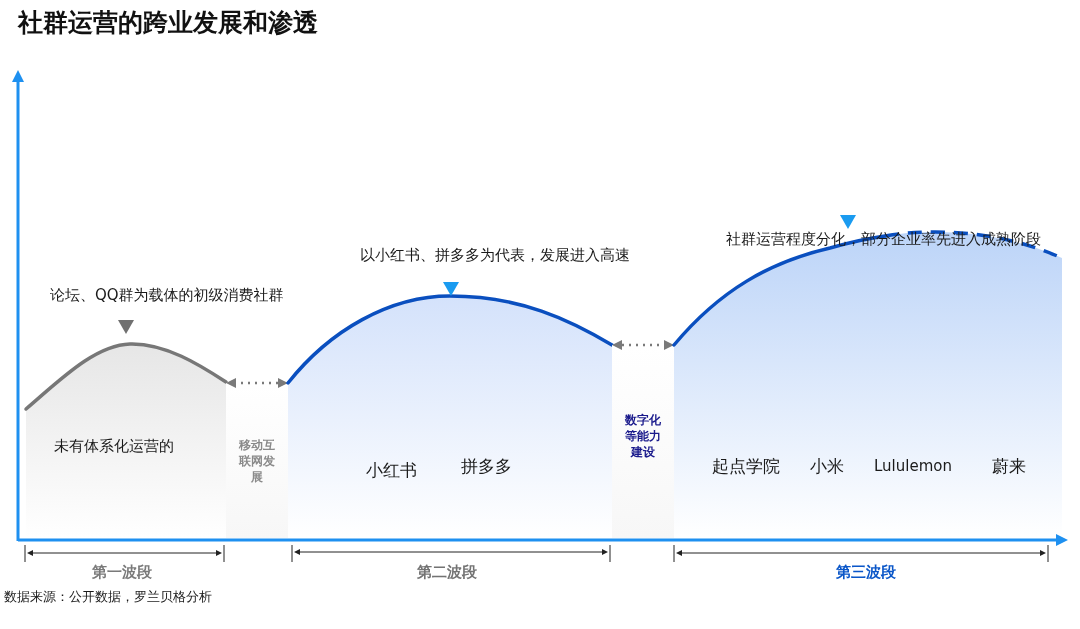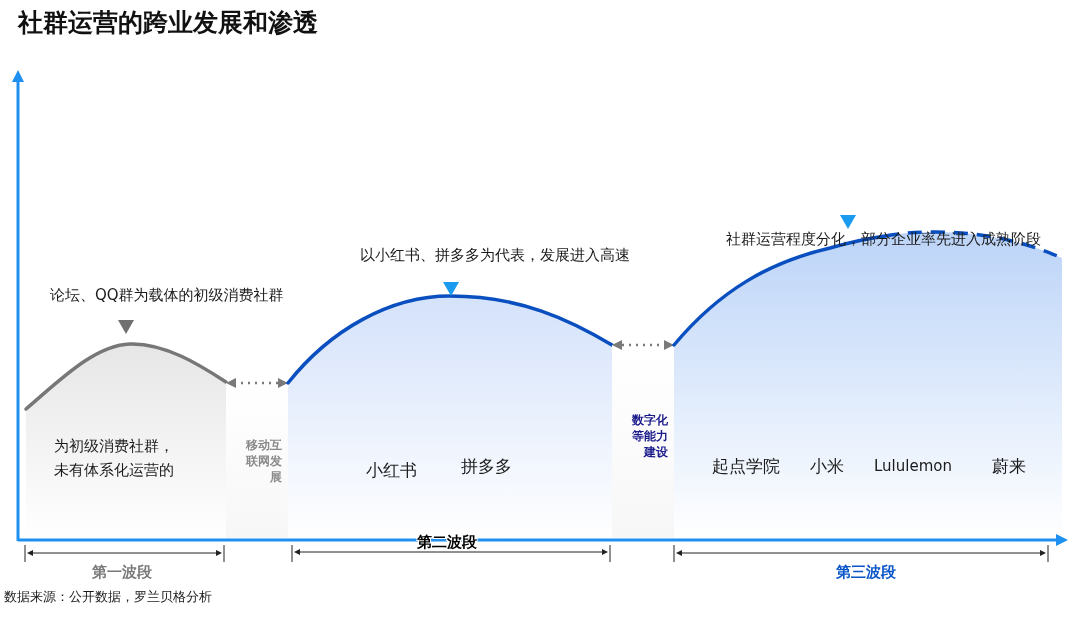--- a/index.html
+++ b/index.html
@@ -3,21 +3,21 @@
 <meta charset="utf-8">
 <style>
   html, body { margin: 0; padding: 0; background: #ffffff; }
   body { width: 1080px; height: 629px; position: relative; overflow: hidden;
          font-family: "DejaVu Sans", "Liberation Sans", sans-serif; color: #1a1a1a; }
   .title { position: absolute; left: 18px; top: 6px; font-size: 25px; font-weight: 900;
            letter-spacing: 0px; color: #111; }
   svg.chart { position: absolute; left: 0; top: 0; }
   .lbl { position: absolute; font-size: 15px; color: #1a1a1a; white-space: nowrap; }
   .brand { position: absolute; font-size: 17px; color: #1a1a1a; white-space: nowrap; }
-  .gap-lbl { position: absolute; font-size: 12px; font-weight: bold; text-align: right; line-height: 16px; }
+  .gap-lbl { position: absolute; font-size: 12px; font-weight: bold; text-align: center; line-height: 16px; }
   .wave { position: absolute; font-size: 15px; font-weight: 900; white-space: nowrap;
           text-shadow: 0 0 2px #fff, 1px 1px 0 #fff, -1px -1px 0 #fff, 1px -1px 0 #fff, -1px 1px 0 #fff; }
   .source { position: absolute; left: 4px; top: 588px; font-size: 13px; color: #1a1a1a; }
 </style>
 </head>
 <body>
 
 <div class="title">社群运营的跨业发展和渗透</div>
 
 <svg class="chart" width="1080" height="629" viewBox="0 0 1080 629">
@@ -90,21 +90,20 @@
   </g>
   <polygon points="676,553 682,550 682,556" fill="#222"></polygon>
     <polygon points="1046,553 1040,550 1040,556" fill="#222"></polygon>
 </svg>
 
 <div class="lbl" style="left:50px; top:286px;">论坛、QQ群为载体的初级消费社群</div>
 <div class="lbl" style="left:360px; top:246px;">以小红书、拼多多为代表，发展进入高速</div>
 <div class="lbl" style="left:726px; top:182px;margin-top:48px;">社群运营程度分化，部分企业率先进入成熟阶段</div>
 
 <div class="lbl" style="left:54px; top:434px; line-height:24px;">
-  <div>为初级消费社群，</div>
   <div>未有体系化运营的</div>
 </div>
 
 <div class="gap-lbl" style="left:232px; top:437px; width:50px; color:#8a8a8a;">
   <div>移动互</div>
   <div>联网发</div>
   <div>展</div>
 </div>
 <div class="gap-lbl" style="left:618px; top:412px; width:50px; color:#1a1a8c;">
   <div>数字化</div>
@@ -113,16 +112,16 @@
 </div>
 
 <div class="brand" style="left:366px; top:459px;">小红书</div>
 <div class="brand" style="left:461px; top:455px;text-align:right;">拼多多</div>
 <div class="brand" style="left:712px; top:455px;">起点学院</div>
 <div class="brand" style="left:810px; top:455px;">小米</div>
 <div class="brand" style="left:874px; top:457px; font-size:15px;">Lululemon</div>
 <div class="brand" style="left:992px; top:455px;">蔚来</div>
 
 <div class="wave" style="left:92px; top:563px; color:#7a7a7a;">第一波段</div>
-<div class="wave" style="left:417px; top:533px; color:#000000;">第二波段</div>
+<div class="wave" style="left:417px; top:563px; color:#737373;">第二波段</div>
 <div class="wave" style="left:836px; top:563px; color:#0a56c8;">第三波段</div>
 
 <div class="source">数据来源：公开数据，罗兰贝格分析</div>
 
 </body></html>

